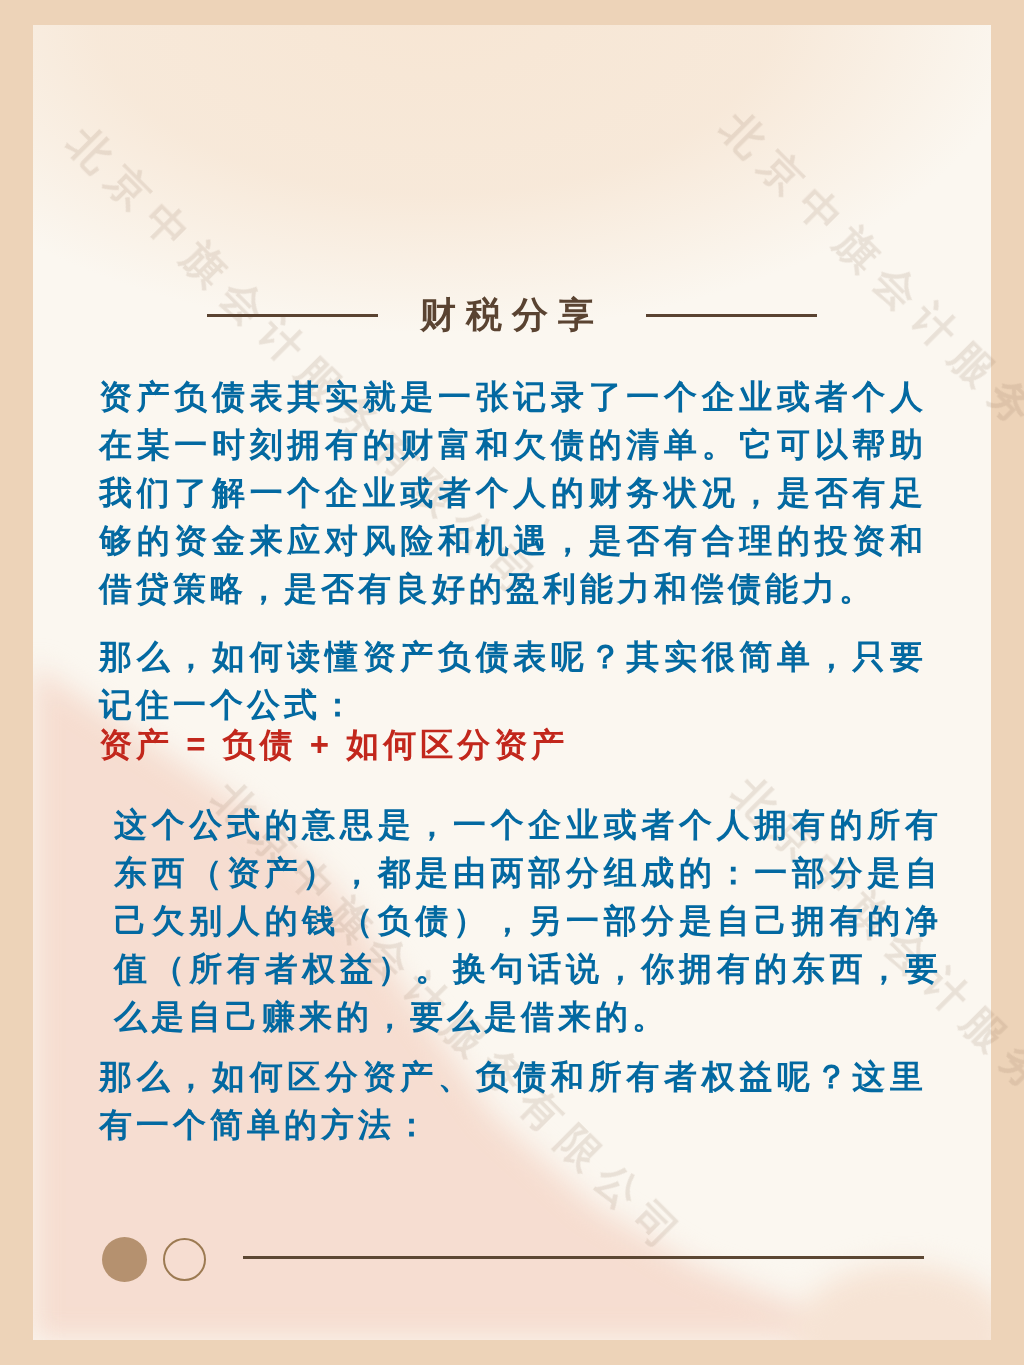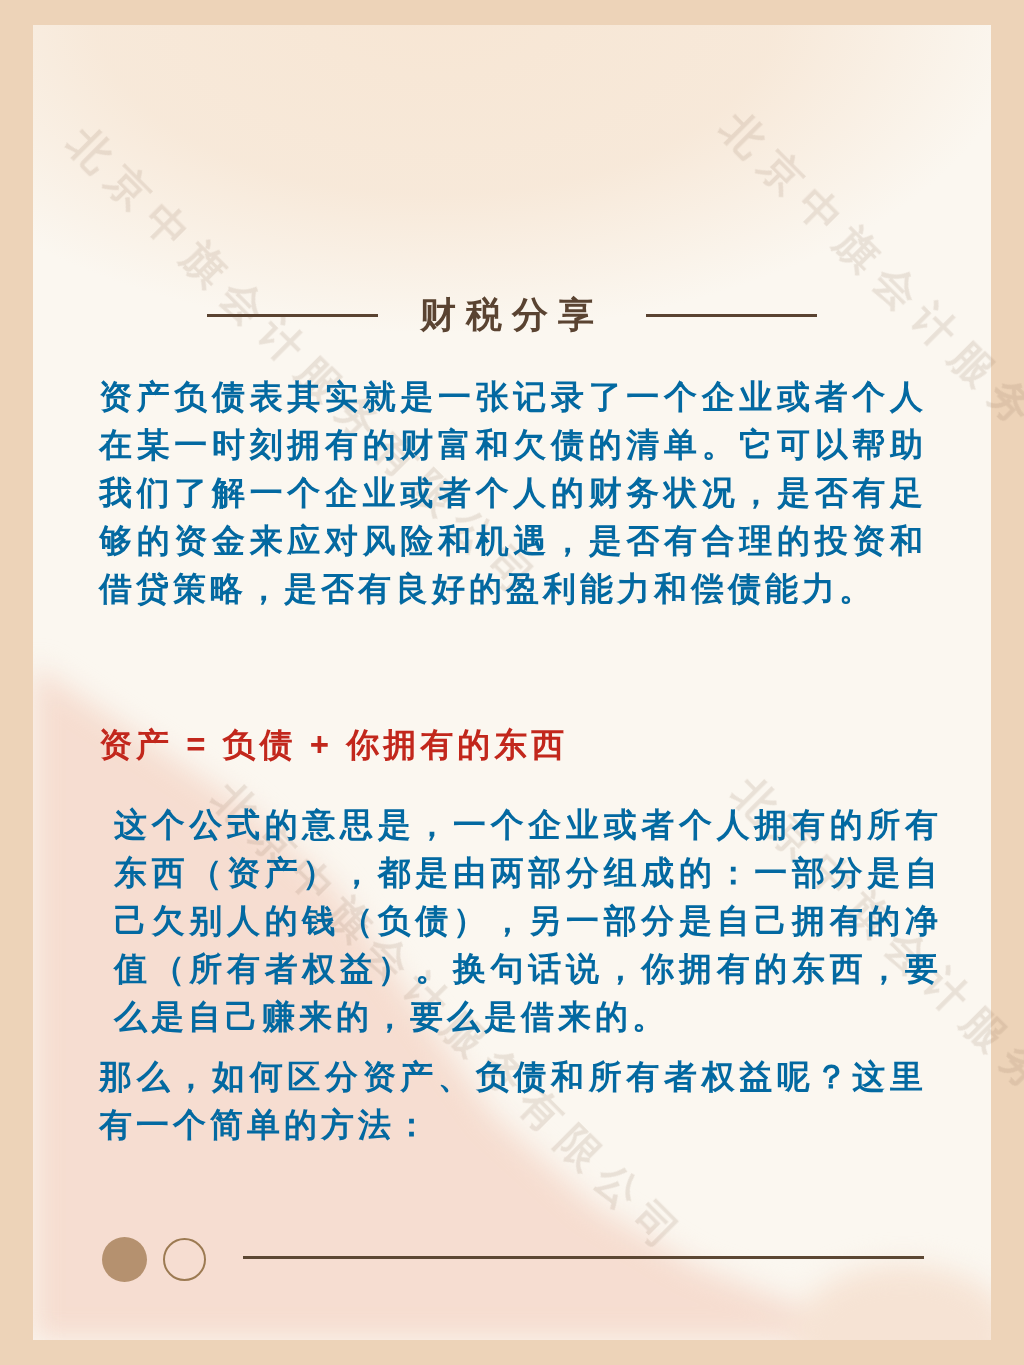--- a/index.html
+++ b/index.html
@@ -100,21 +100,22 @@
   <div class="wm" style="left:240px;top:770px;">北京中旗会计服务有限公司</div>
   <div class="wm" style="left:760px;top:765px;">北京中旗会计服务有限公司</div>
 
   <div class="subtitle-row">
     <div class="subtitle-line"></div>
     <div class="subtitle">财税分享</div>
     <div class="subtitle-line"></div>
   </div>
 
   <div class="para p1">资产负债表其实就是一张记录了一个企业或者个人在某一时刻拥有的财富和欠债的清单。它可以帮助我们了解一个企业或者个人的财务状况，是否有足够的资金来应对风险和机遇，是否有合理的投资和借贷策略，是否有良好的盈利能力和偿债能力。</div>
-  <div class="para formula">资产 = 负债 + 你拥有的东西</div>
+  <div class="para p2">那么，如何读懂资产负债表呢？其实很简单，只要记住一个公式：</div>
+  <div class="para formula">资产 = 负债 + 如何区分资产</div>
   <div class="para p3">这个公式的意思是，一个企业或者个人拥有的所有东西（资产），都是由两部分组成的：一部分是自己欠别人的钱（负债），另一部分是自己拥有的净值（所有者权益）。换句话说，你拥有的东西，要么是自己赚来的，要么是借来的。</div>
   <div class="para p4">那么，如何区分资产、负债和所有者权益呢？这里有一个简单的方法：</div>
 
   <div class="dot-filled"></div>
   <div class="dot-outline"></div>
   <div class="footer-line"></div>
 
 </div>
 
 </body></html>

